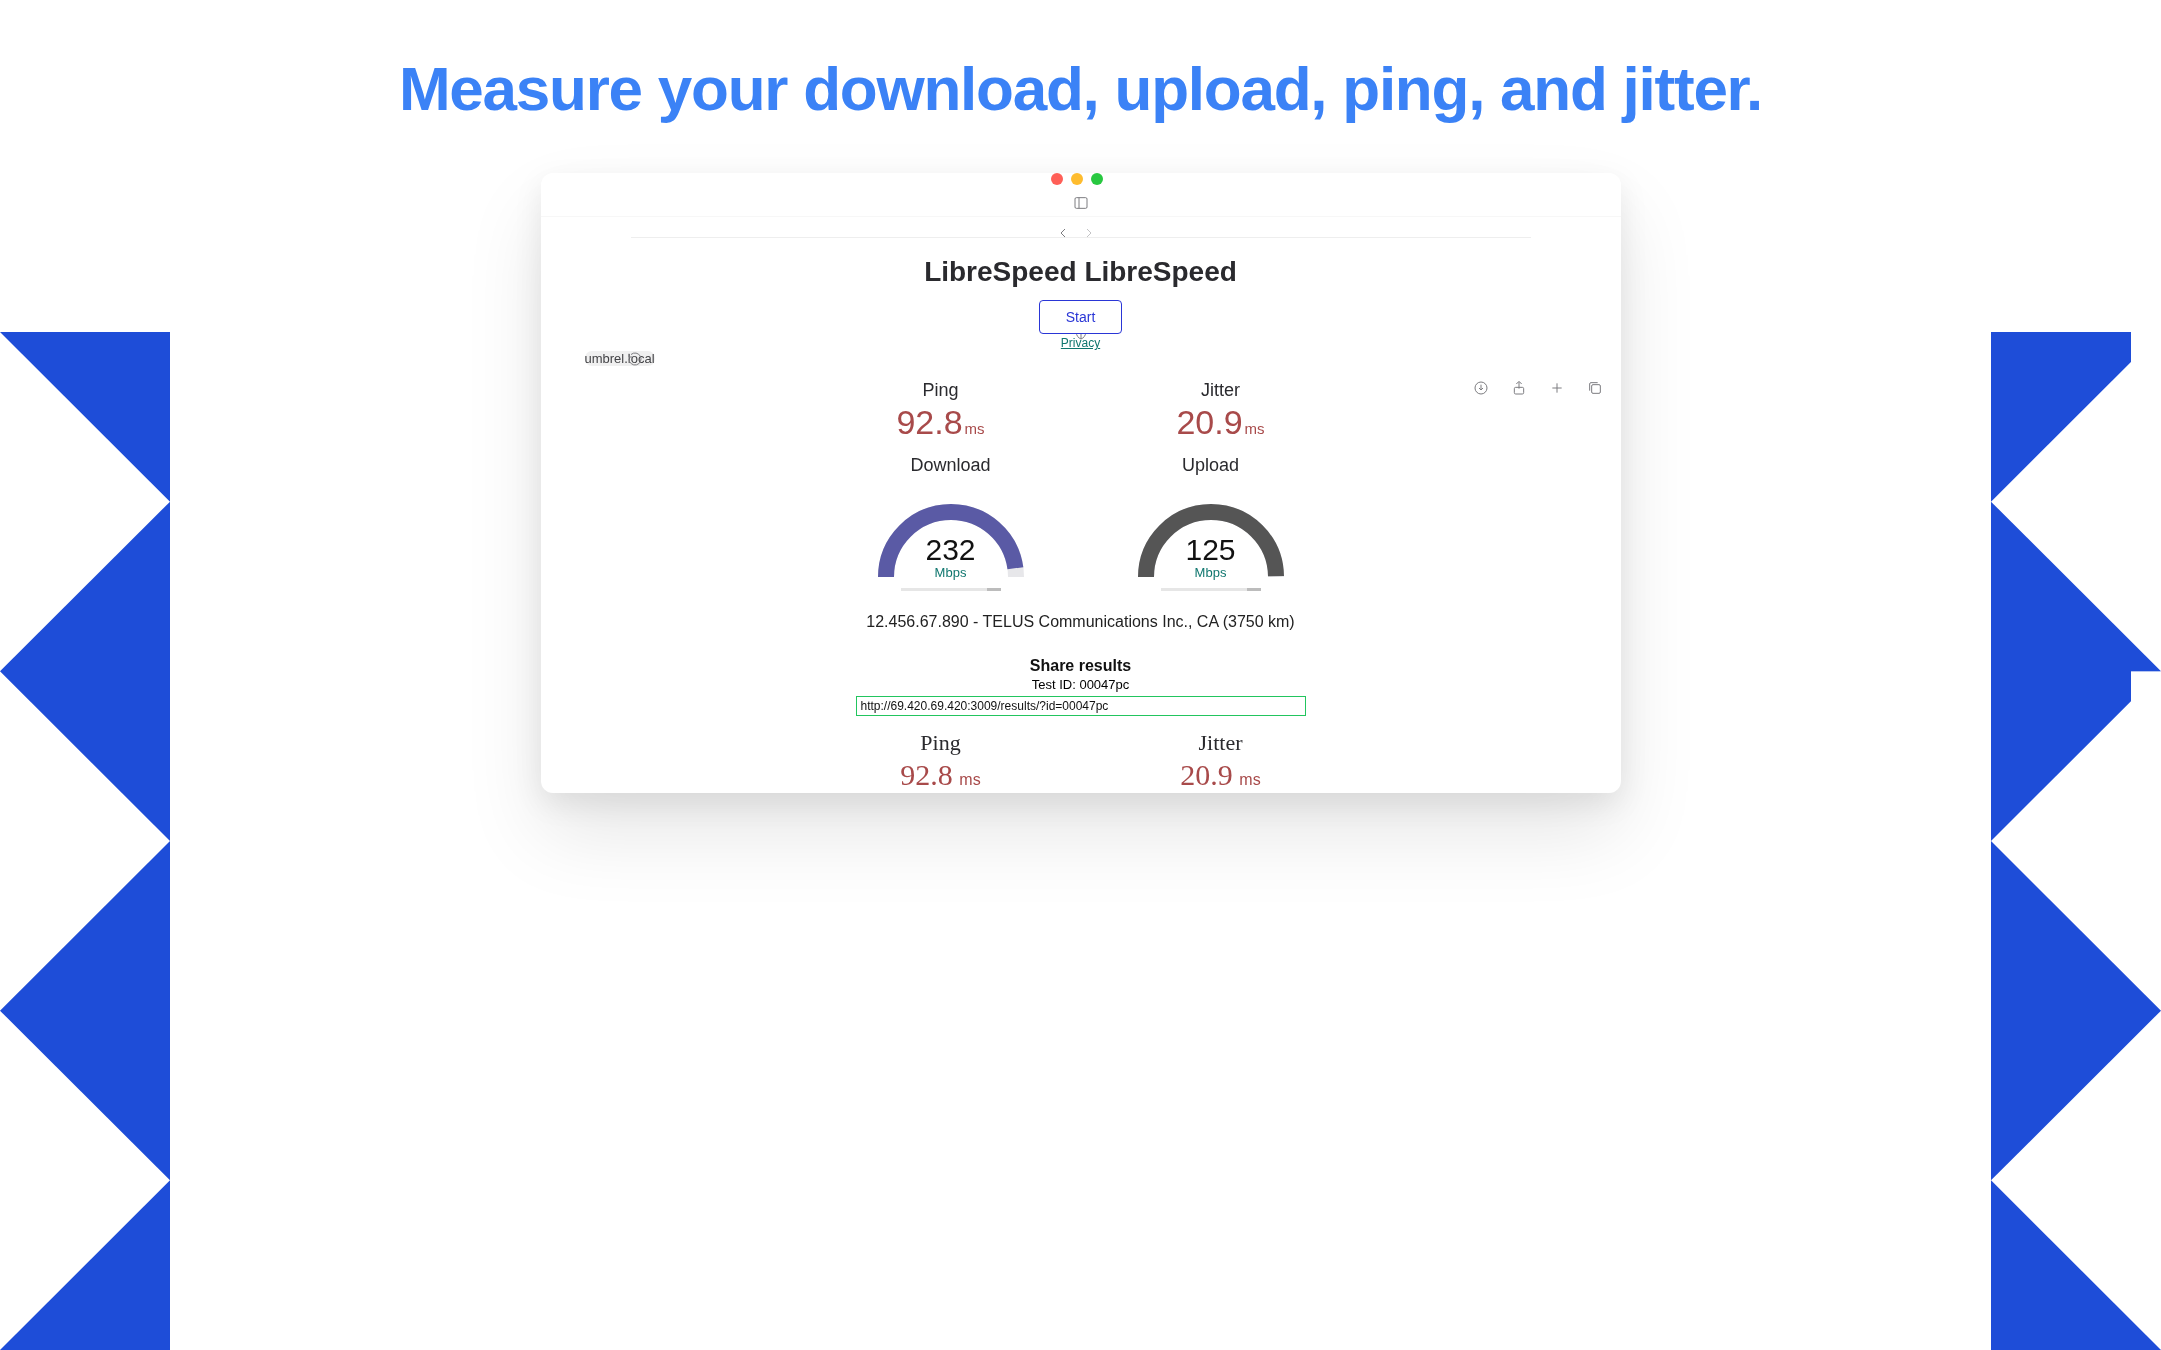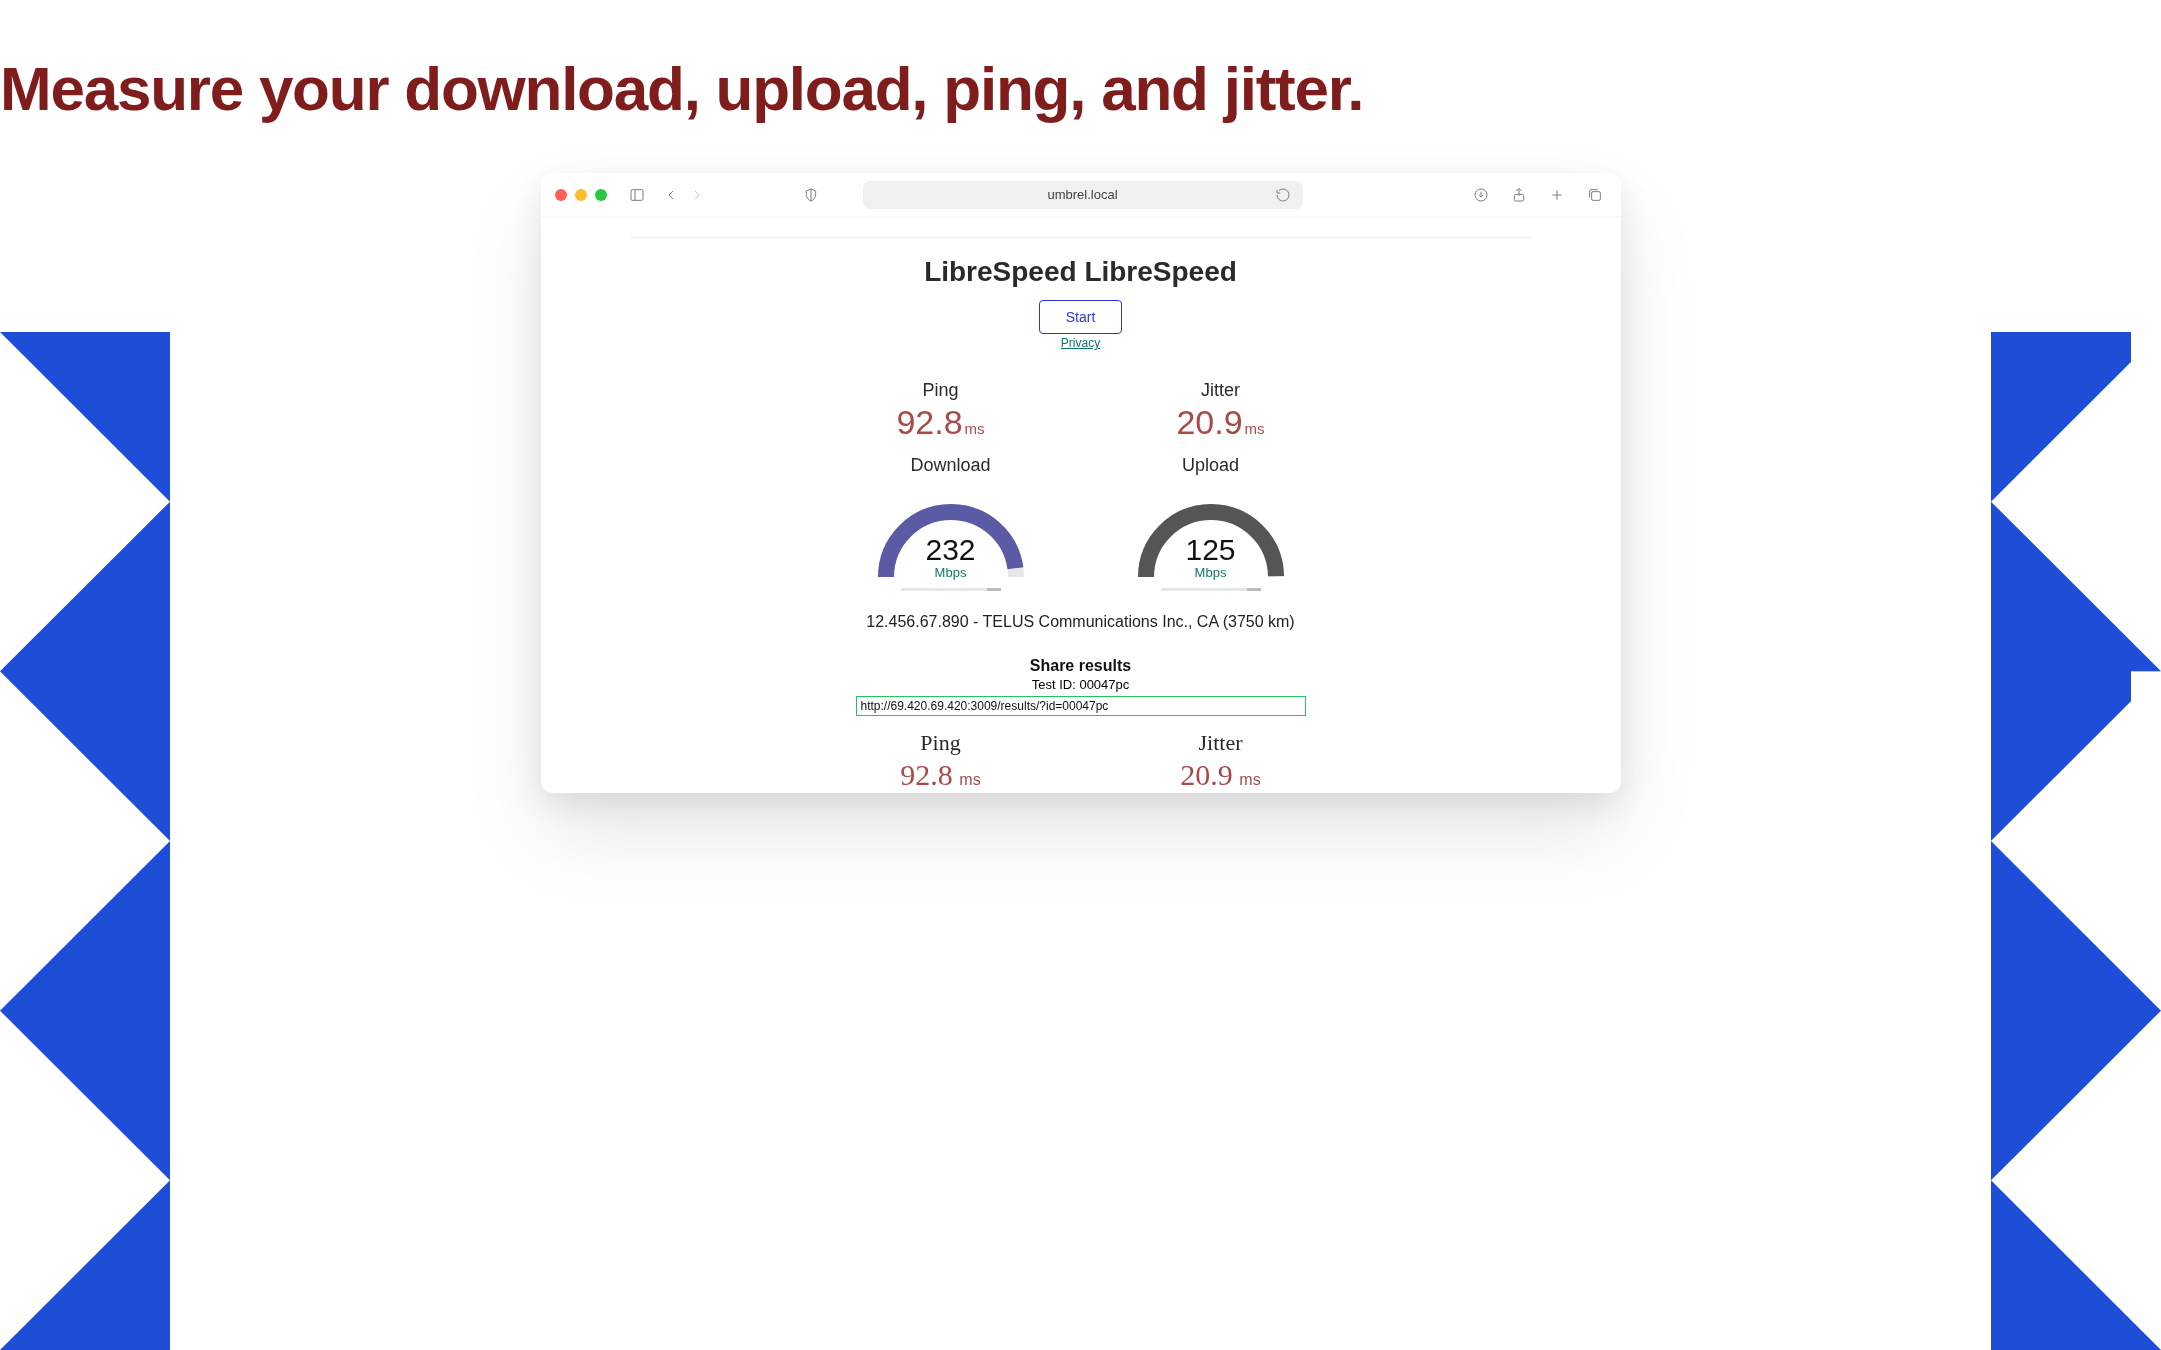--- a/index.html
+++ b/index.html
@@ -19,21 +19,22 @@
     width: 170px;
     background: #1e4dd8;
     z-index: 0;
   }
   .side-geo.left { left: 0; }
   .side-geo.right { right: 0; }
   .side-geo svg { position: absolute; left: 0; top: 0; width: 100%; height: 100%; }
 
   
   .headline {
-    color: #7f1d1d;
+    text-align: center;
+    color: #3b82f6;
     font-size: 62px;
     font-weight: 700;
     line-height: 1.1;
     letter-spacing: -0.02em;
     margin-top: 55px;
     margin-bottom: 50px;
     position: relative;
     z-index: 2;
   }
 
@@ -50,20 +51,21 @@
     height: 620px;
   }
 
   .chrome {
     height: 44px;
     display: flex;
     align-items: center;
     padding: 0 14px;
     gap: 10px;
     border-bottom: 1px solid rgba(0,0,0,0.03);
+    flex-direction: column;
   }
   .traffic { display: flex; gap: 8px; margin-right: 8px; }
   .dot { width: 12px; height: 12px; border-radius: 50%; }
   .dot.red { background: #ff5f57; }
   .dot.yellow { background: #febc2e; }
   .dot.green { background: #28c840; }
 
   .chrome-btn {
     color: #7c7c80;
     display: flex;

